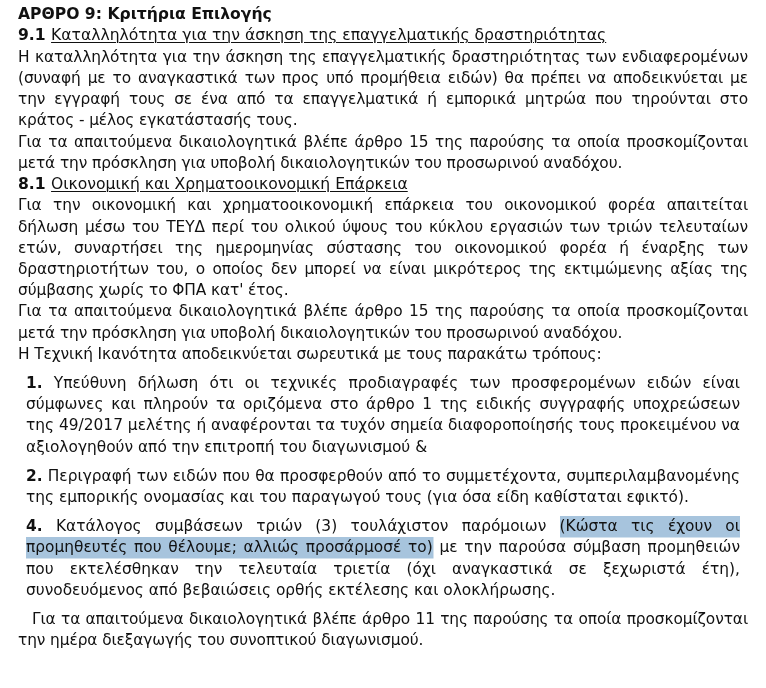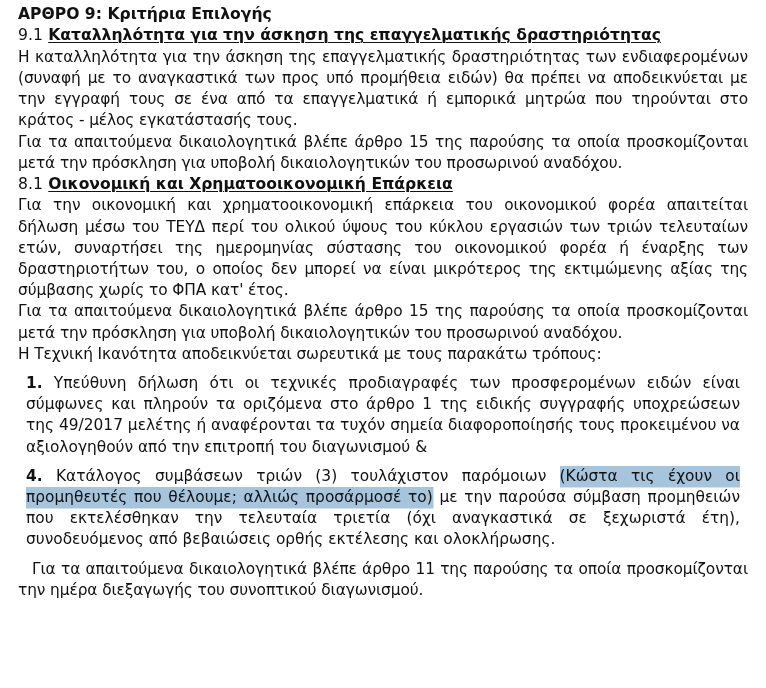--- a/index.html
+++ b/index.html
@@ -58,25 +58,25 @@
   
   .section-heading {
     font-size: 15.6px;
     line-height: 21.4px;
     font-weight: bold;
     margin: 0;
     text-align: left;
     white-space: nowrap;
   }
   .section-heading .sh-num {
-    font-weight: normal;
+    font-weight: bold;
     text-decoration: none;
   }
   .section-heading .sh-label {
-    font-weight: bold;
+    font-weight: normal;
     text-decoration: underline;
     text-underline-offset: 2px;
     text-decoration-thickness: 1.4px;
     margin-top: 12px;
   }
 
   
   .list-item {
     font-size: 15.4px;
     line-height: 21.2px;
@@ -119,20 +119,23 @@
     </p>
     <p class="para">Για την οικονομική και χρηματοοικονομική επάρκεια του οικονομικού φορέα απαιτείται δήλωση μέσω του ΤΕΥΔ περί του ολικού ύψους του κύκλου εργασιών των τριών τελευταίων ετών, συναρτήσει της ημερομηνίας σύστασης του οικονομικού φορέα ή έναρξης των δραστηριοτήτων του, ο οποίος δεν μπορεί να είναι μικρότερος της εκτιμώμενης αξίας της σύμβασης χωρίς το ΦΠΑ κατ' έτος.</p>
     <p class="para">Για τα απαιτούμενα δικαιολογητικά βλέπε άρθρο 15 της παρούσης τα οποία προσκομίζονται μετά την πρόσκληση για υποβολή δικαιολογητικών του προσωρινού αναδόχου.</p>
 
     <p class="para plain">Η Τεχνική Ικανότητα αποδεικνύεται σωρευτικά με τους παρακάτω τρόπους:</p>
 
     <p class="list-item">
       <span class="li-num">1.</span><span>&nbsp;</span><span>Υπεύθυνη δήλωση ότι οι τεχνικές προδιαγραφές των προσφερομένων ειδών είναι σύμφωνες και πληρούν τα οριζόμενα στο άρθρο 1 της ειδικής συγγραφής υποχρεώσεων της 49/2017 μελέτης ή αναφέρονται τα τυχόν σημεία διαφοροποίησής τους προκειμένου να αξιολογηθούν από την επιτροπή του διαγωνισμού &amp;</span>
     </p>
 
+    <p class="list-item">
+      <span class="li-num">2.</span><span>&nbsp;</span><span>Περιγραφή των ειδών που θα προσφερθούν από το συμμετέχοντα, συμπεριλαμβανομένης της εμπορικής ονομασίας και του παραγωγού τους (για όσα είδη καθίσταται εφικτό).</span>
+    </p>
 
 
     <p class="list-item">
       <span class="li-num">4.</span><span>&nbsp;</span><span>Κατάλογος συμβάσεων τριών (3) τουλάχιστον παρόμοιων </span><span class="highlight" style="background-color: rgb(167, 196, 221); box-shadow: rgb(167, 196, 221) 0px 0px 0px 0.5px;">(Κώστα τις έχουν οι προμηθευτές που θέλουμε; αλλιώς προσάρμοσέ το)</span><span> με την παρούσα σύμβαση προμηθειών που εκτελέσθηκαν την τελευταία τριετία (όχι αναγκαστικά σε ξεχωριστά έτη), συνοδευόμενος από βεβαιώσεις ορθής εκτέλεσης και ολοκλήρωσης.</span>
     </p>
 
     <p class="para indent-1">Για τα απαιτούμενα δικαιολογητικά βλέπε άρθρο 11 της παρούσης τα οποία προσκομίζονται την ημέρα διεξαγωγής του συνοπτικού διαγωνισμού.</p>
 
   </div>
 </div>

